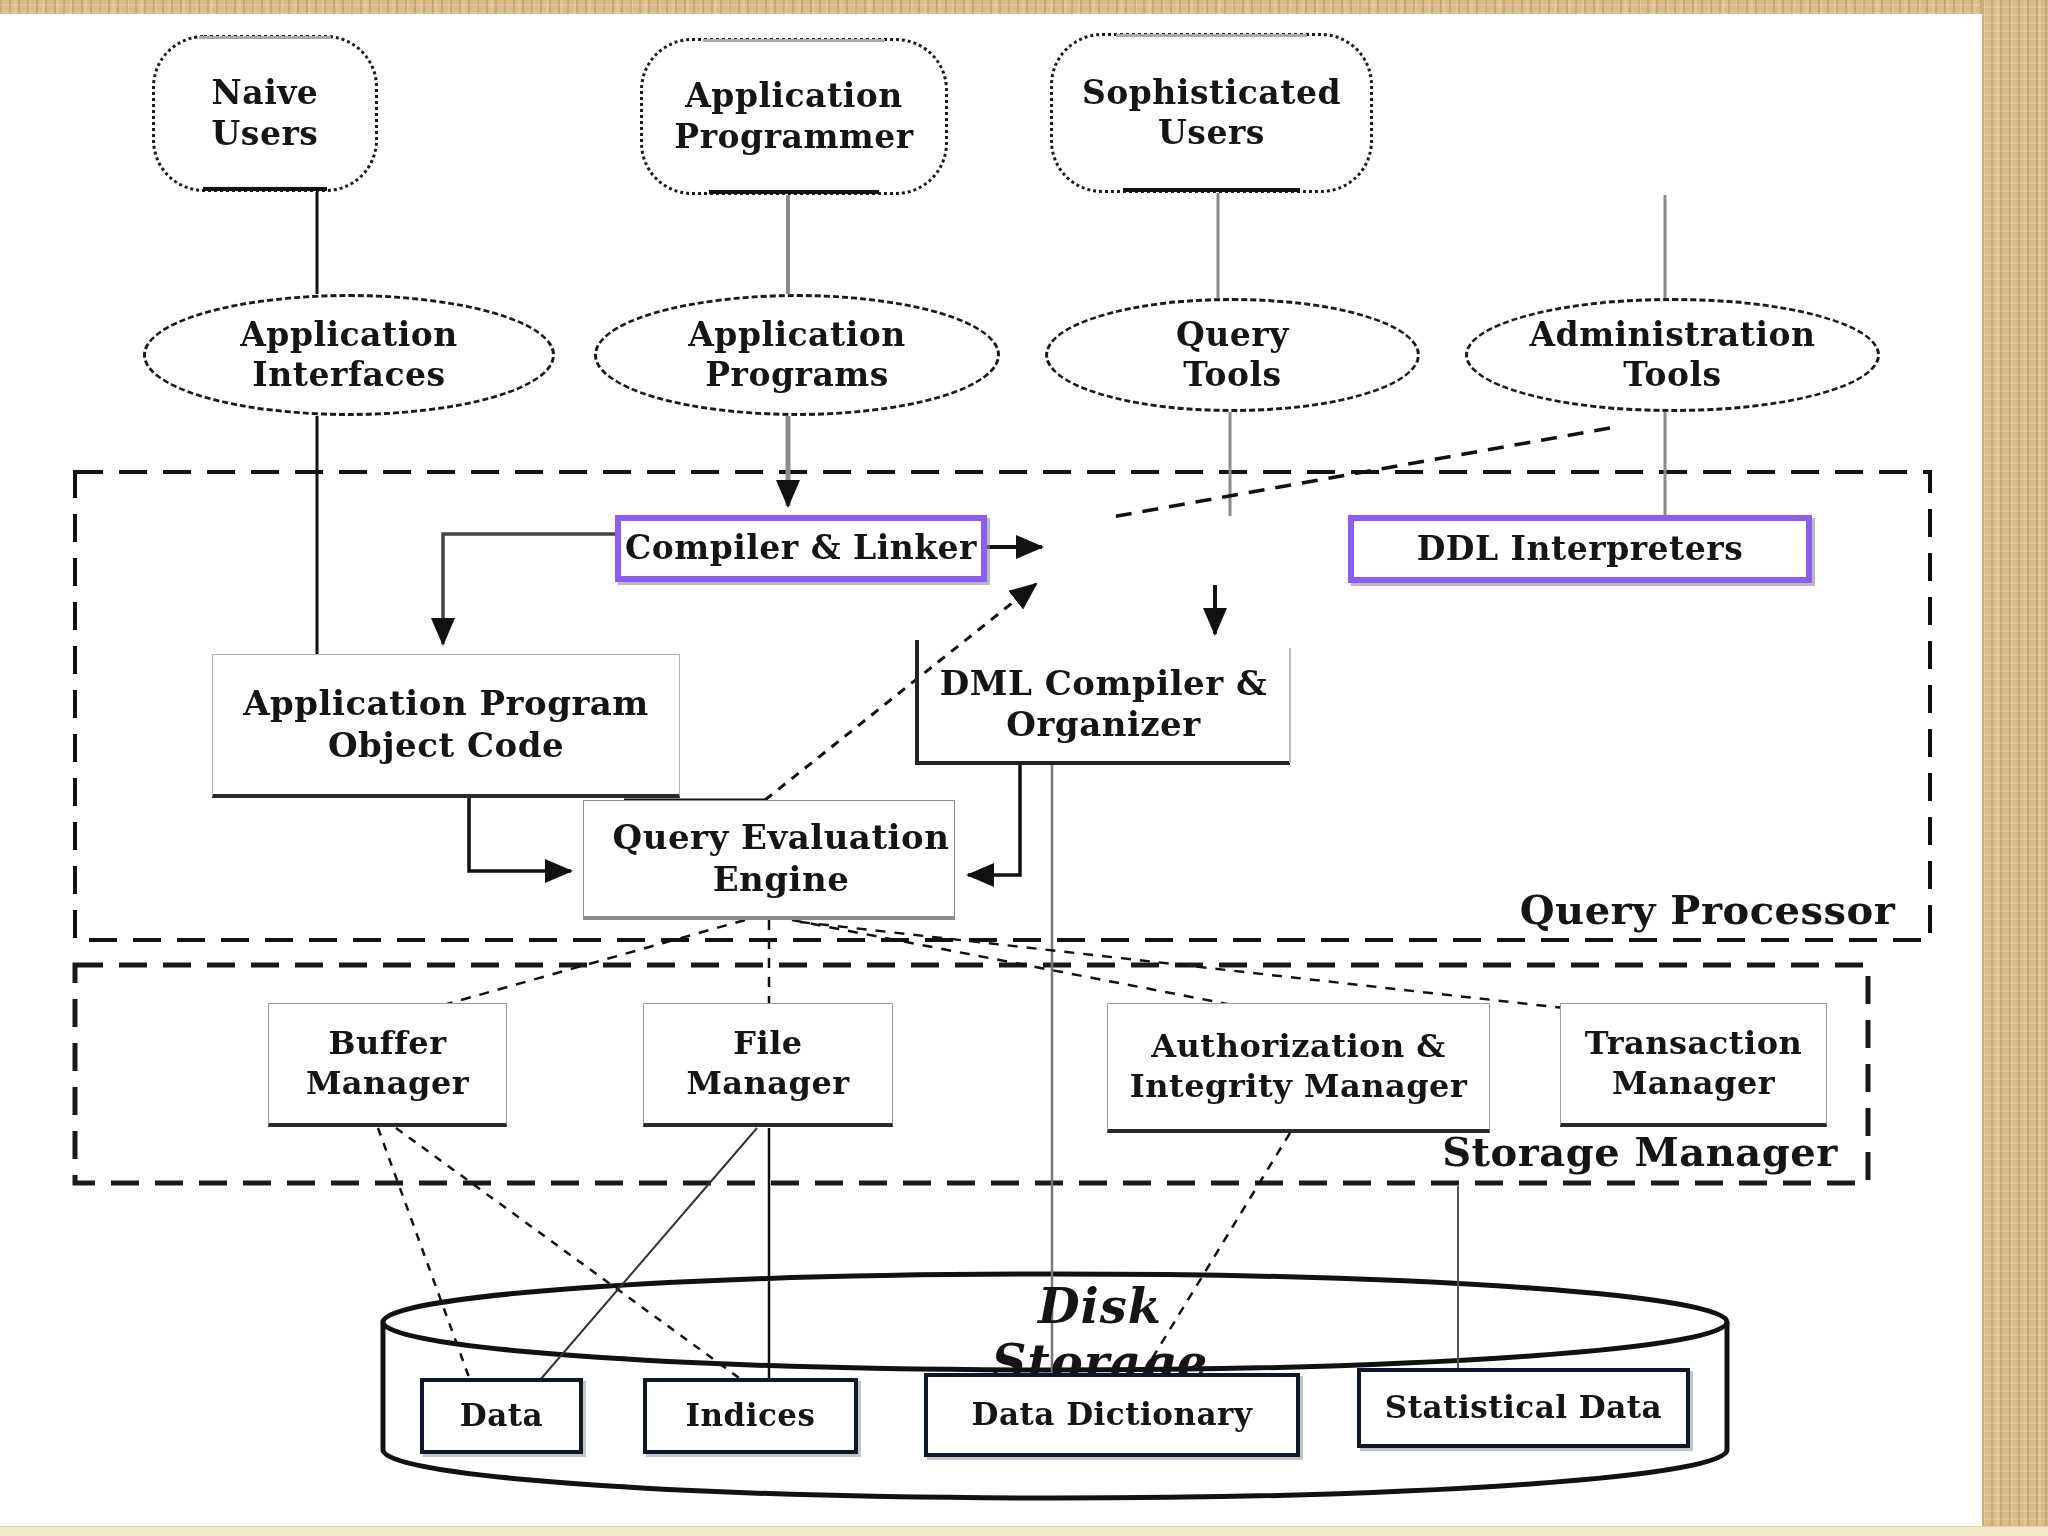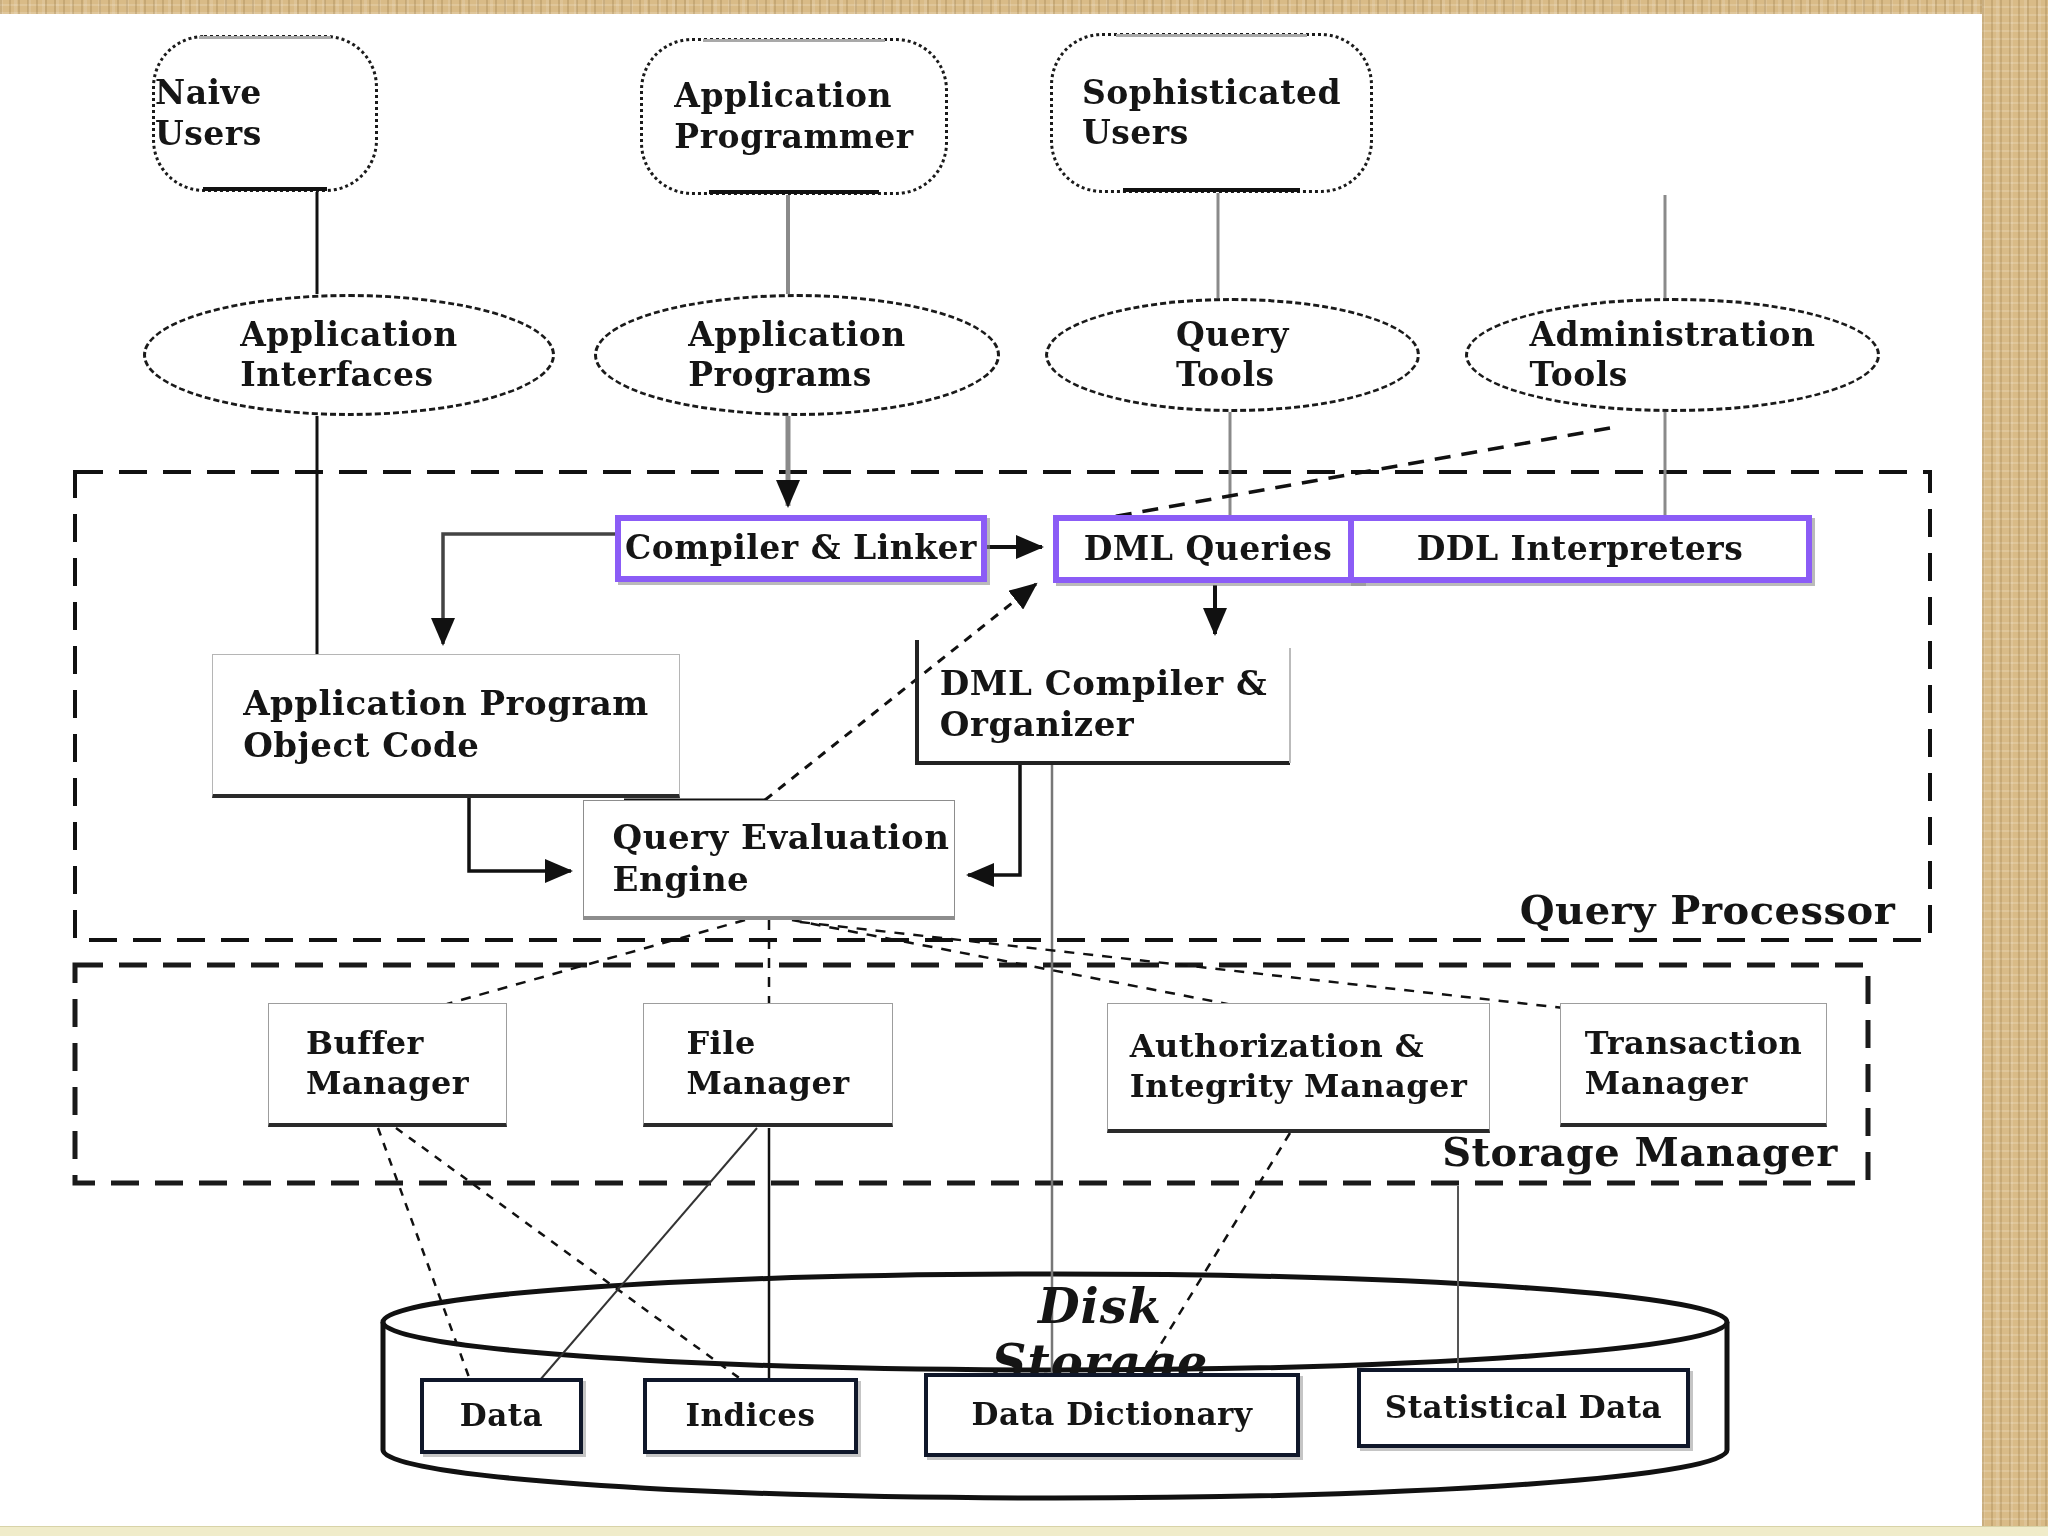--- a/index.html
+++ b/index.html
@@ -14,21 +14,21 @@
     background-image:
       repeating-linear-gradient(90deg, rgba(120,90,40,.20) 0 2px, rgba(0,0,0,0) 2px 9px),
       repeating-linear-gradient(0deg, rgba(255,255,255,.16) 0 2px, rgba(0,0,0,0) 2px 8px),
       repeating-linear-gradient(90deg, rgba(255,255,255,.12) 0 3px, rgba(0,0,0,0) 3px 14px);
   }
   #frame-top{position:absolute;left:0;top:0;width:2048px;height:14px;}
   #frame-right{position:absolute;left:1982px;top:0;width:66px;height:1536px;}
   #frame-bottom{position:absolute;left:0;top:1526px;width:2048px;height:10px;background:#f0ecca;border-top:1px solid #d8d3a8;}
   svg#wires{position:absolute;left:0;top:0;}
   .node{position:absolute;display:flex;align-items:center;justify-content:center;
-        text-align:left;font-weight:bold;background:#fff;box-sizing:border-box;}
+        text-align:center;font-weight:bold;background:#fff;box-sizing:border-box;}
   .lbl{white-space:pre-line;line-height:1.22;letter-spacing:.5px;}
   .stadium{border:3px dotted #1a1a1a;border-radius:52px;font-size:33px;}
   .stadium::before{content:"";position:absolute;top:-2px;left:20%;right:20%;height:3px;background:#a9a9a9;}
   .stadium::after{content:"";position:absolute;bottom:-2px;left:22%;right:22%;height:4px;background:#111;}
   .oval{border:3px dashed #1a1a1a;border-radius:50%;font-size:33px;}
   .hardbox{border:6px solid #8b5cf6;box-shadow:3px 3px 0 rgba(140,140,140,.6);font-size:33px;}
   .litebox{border:1px solid #b5b5b5;border-bottom:4px solid #2a2a2a;font-size:34px;}
   .openbox{background:transparent;font-size:34px;}
   .smbox{border:1px solid #9d9d9d;border-bottom:4px solid #2a2a2a;font-size:32px;}
   .diskbox{border:4px solid #0f172a;box-shadow:3px 3px 0 rgba(150,150,150,.55);font-size:31px;}
@@ -127,23 +127,20 @@
 Tools</span>
   </div>
   <div class="node oval" style="left:1465px;top:298px;width:415px;height:114px;">
     <span class="lbl">Administration
 Tools</span>
   </div>
 
   <div class="node hardbox" style="left:615px;top:515px;width:372px;height:67px;">
     <span class="lbl">Compiler &amp; Linker</span>
   </div>
-  <div class="node hardbox" style="left:1053px;top:515px;width:310px;height:68px;">
-    <span class="lbl">DML Queries</span>
-  </div>
   <div class="node hardbox" style="left:1348px;top:515px;width:464px;height:68px;">
     <span class="lbl">DDL Interpreters</span>
   </div>
   <div class="node litebox" style="left:212px;top:654px;width:468px;height:144px;">
     <span class="lbl">Application Program
 Object Code</span>
   </div>
   <div class="node openbox" style="left:917px;top:648px;width:373px;height:112px;font-weight:bold;">
     <span class="lbl">DML Compiler &amp;
 Organizer</span>

